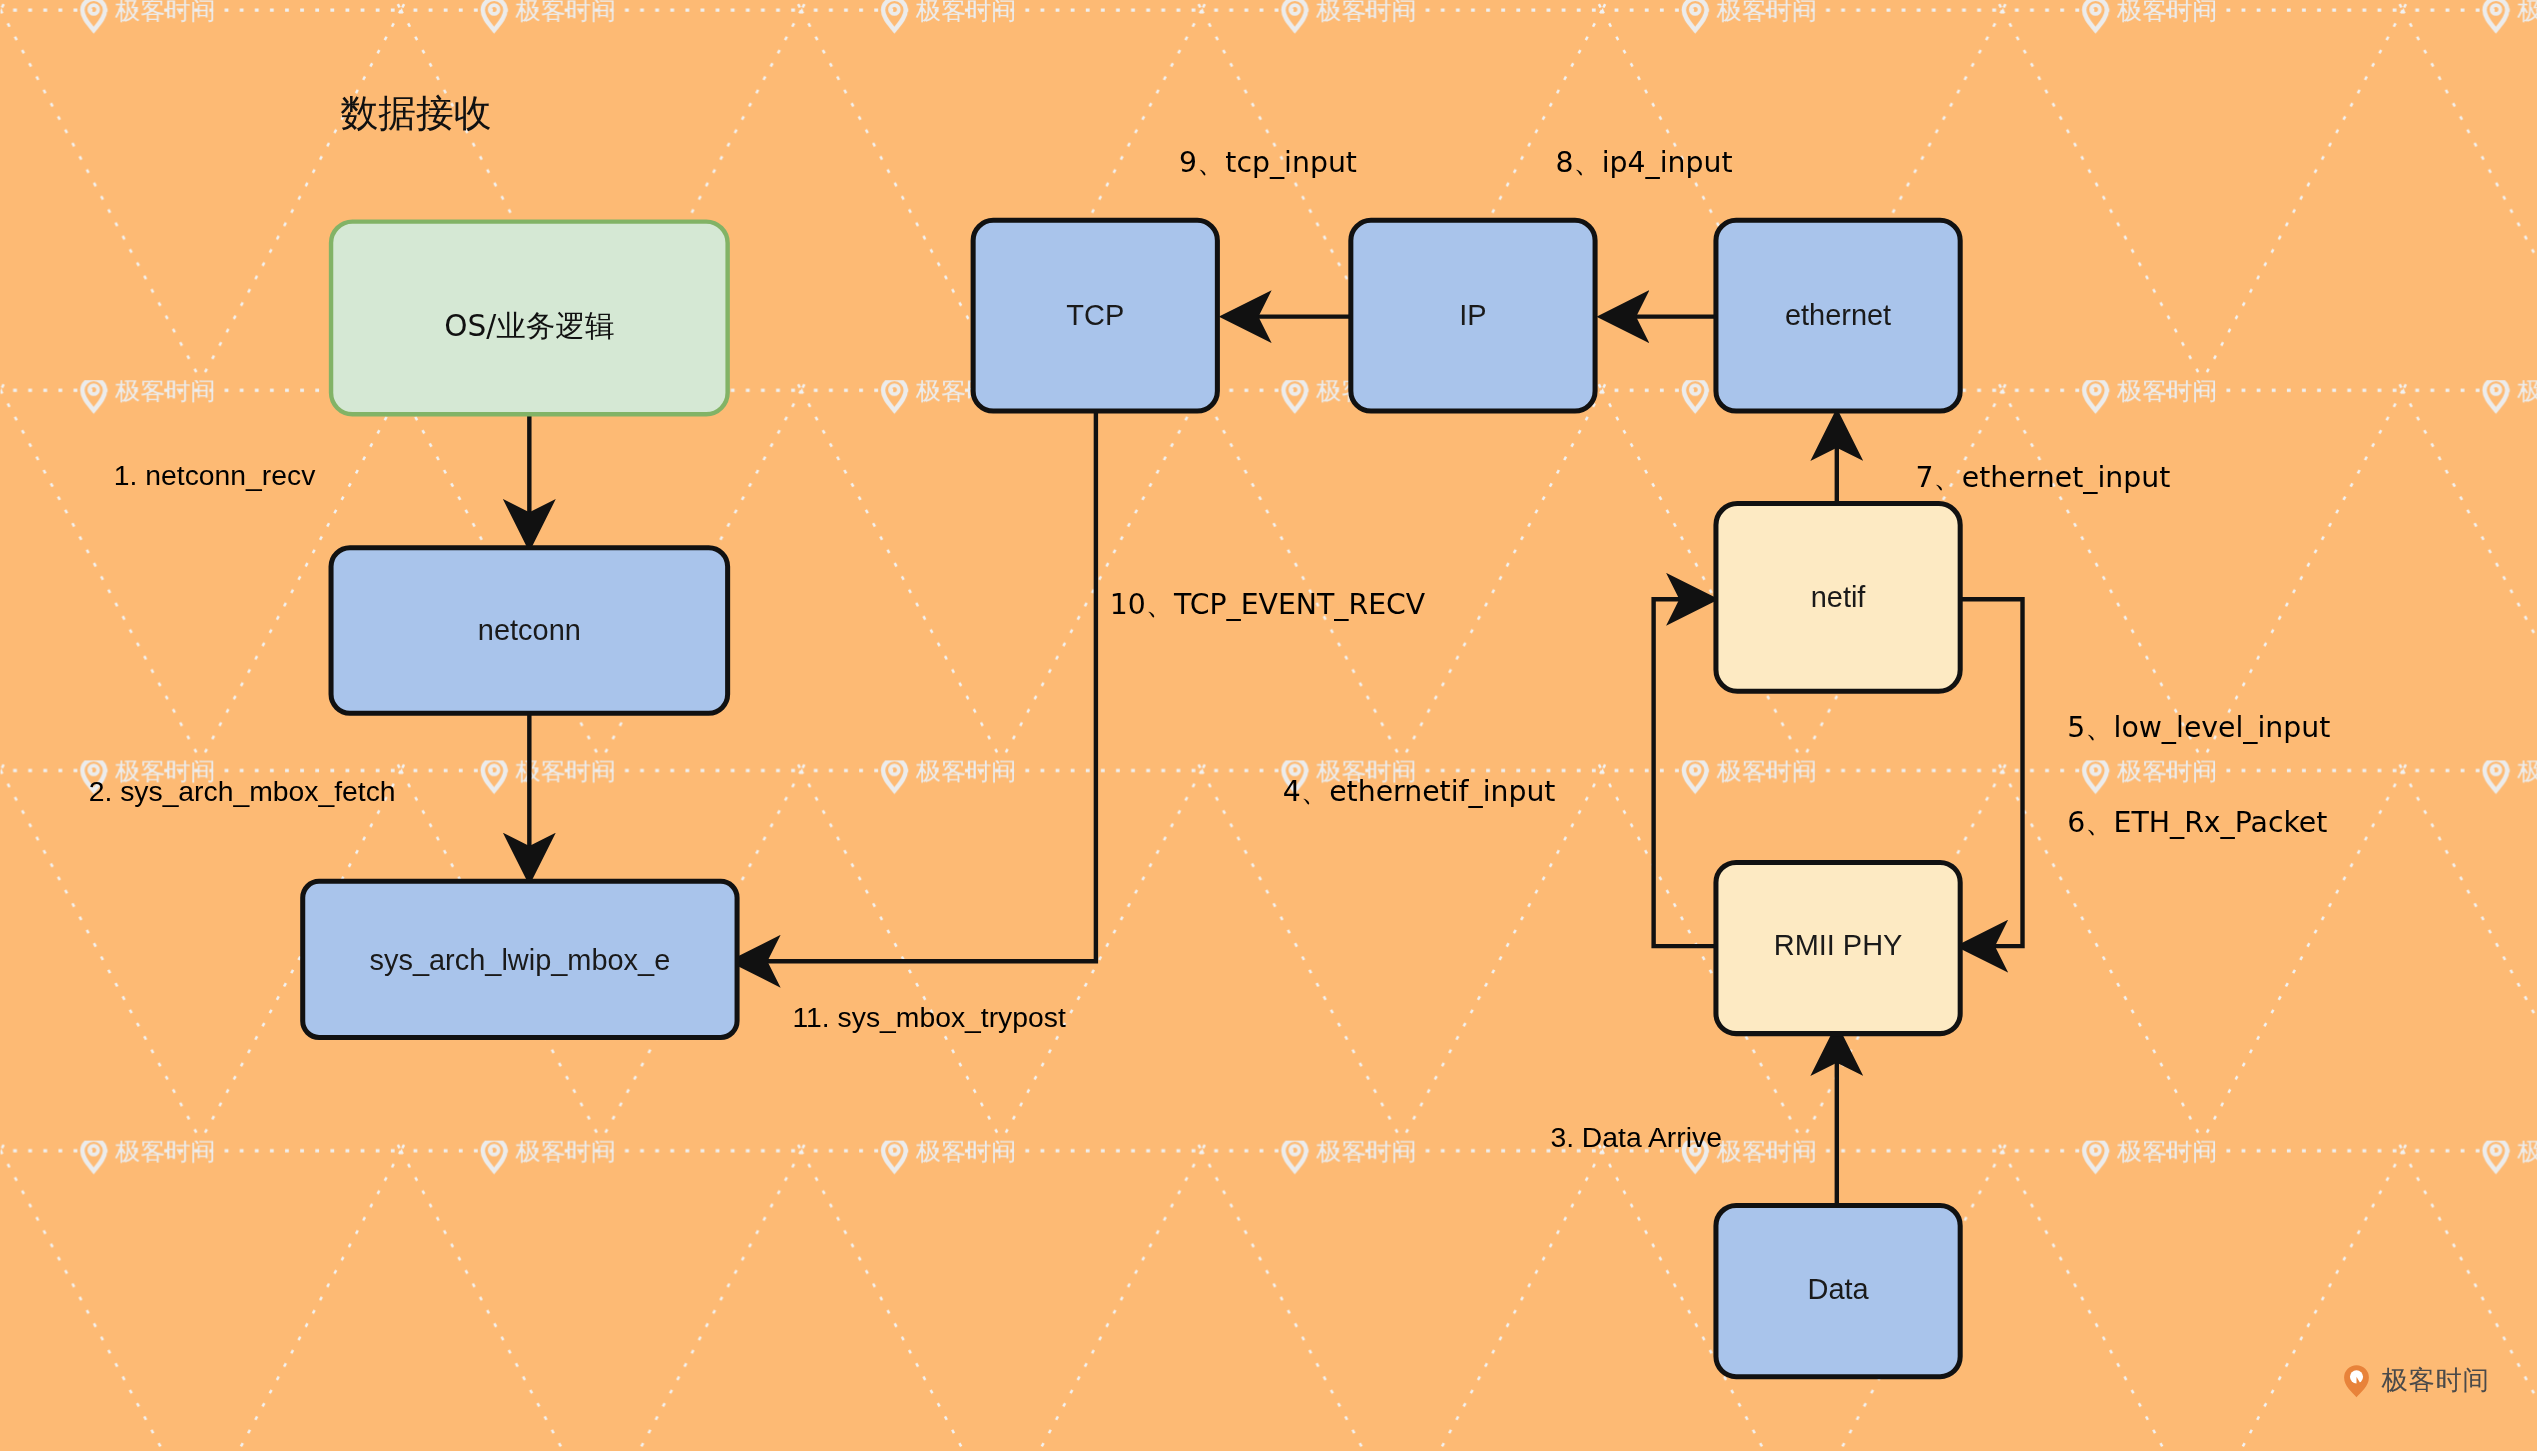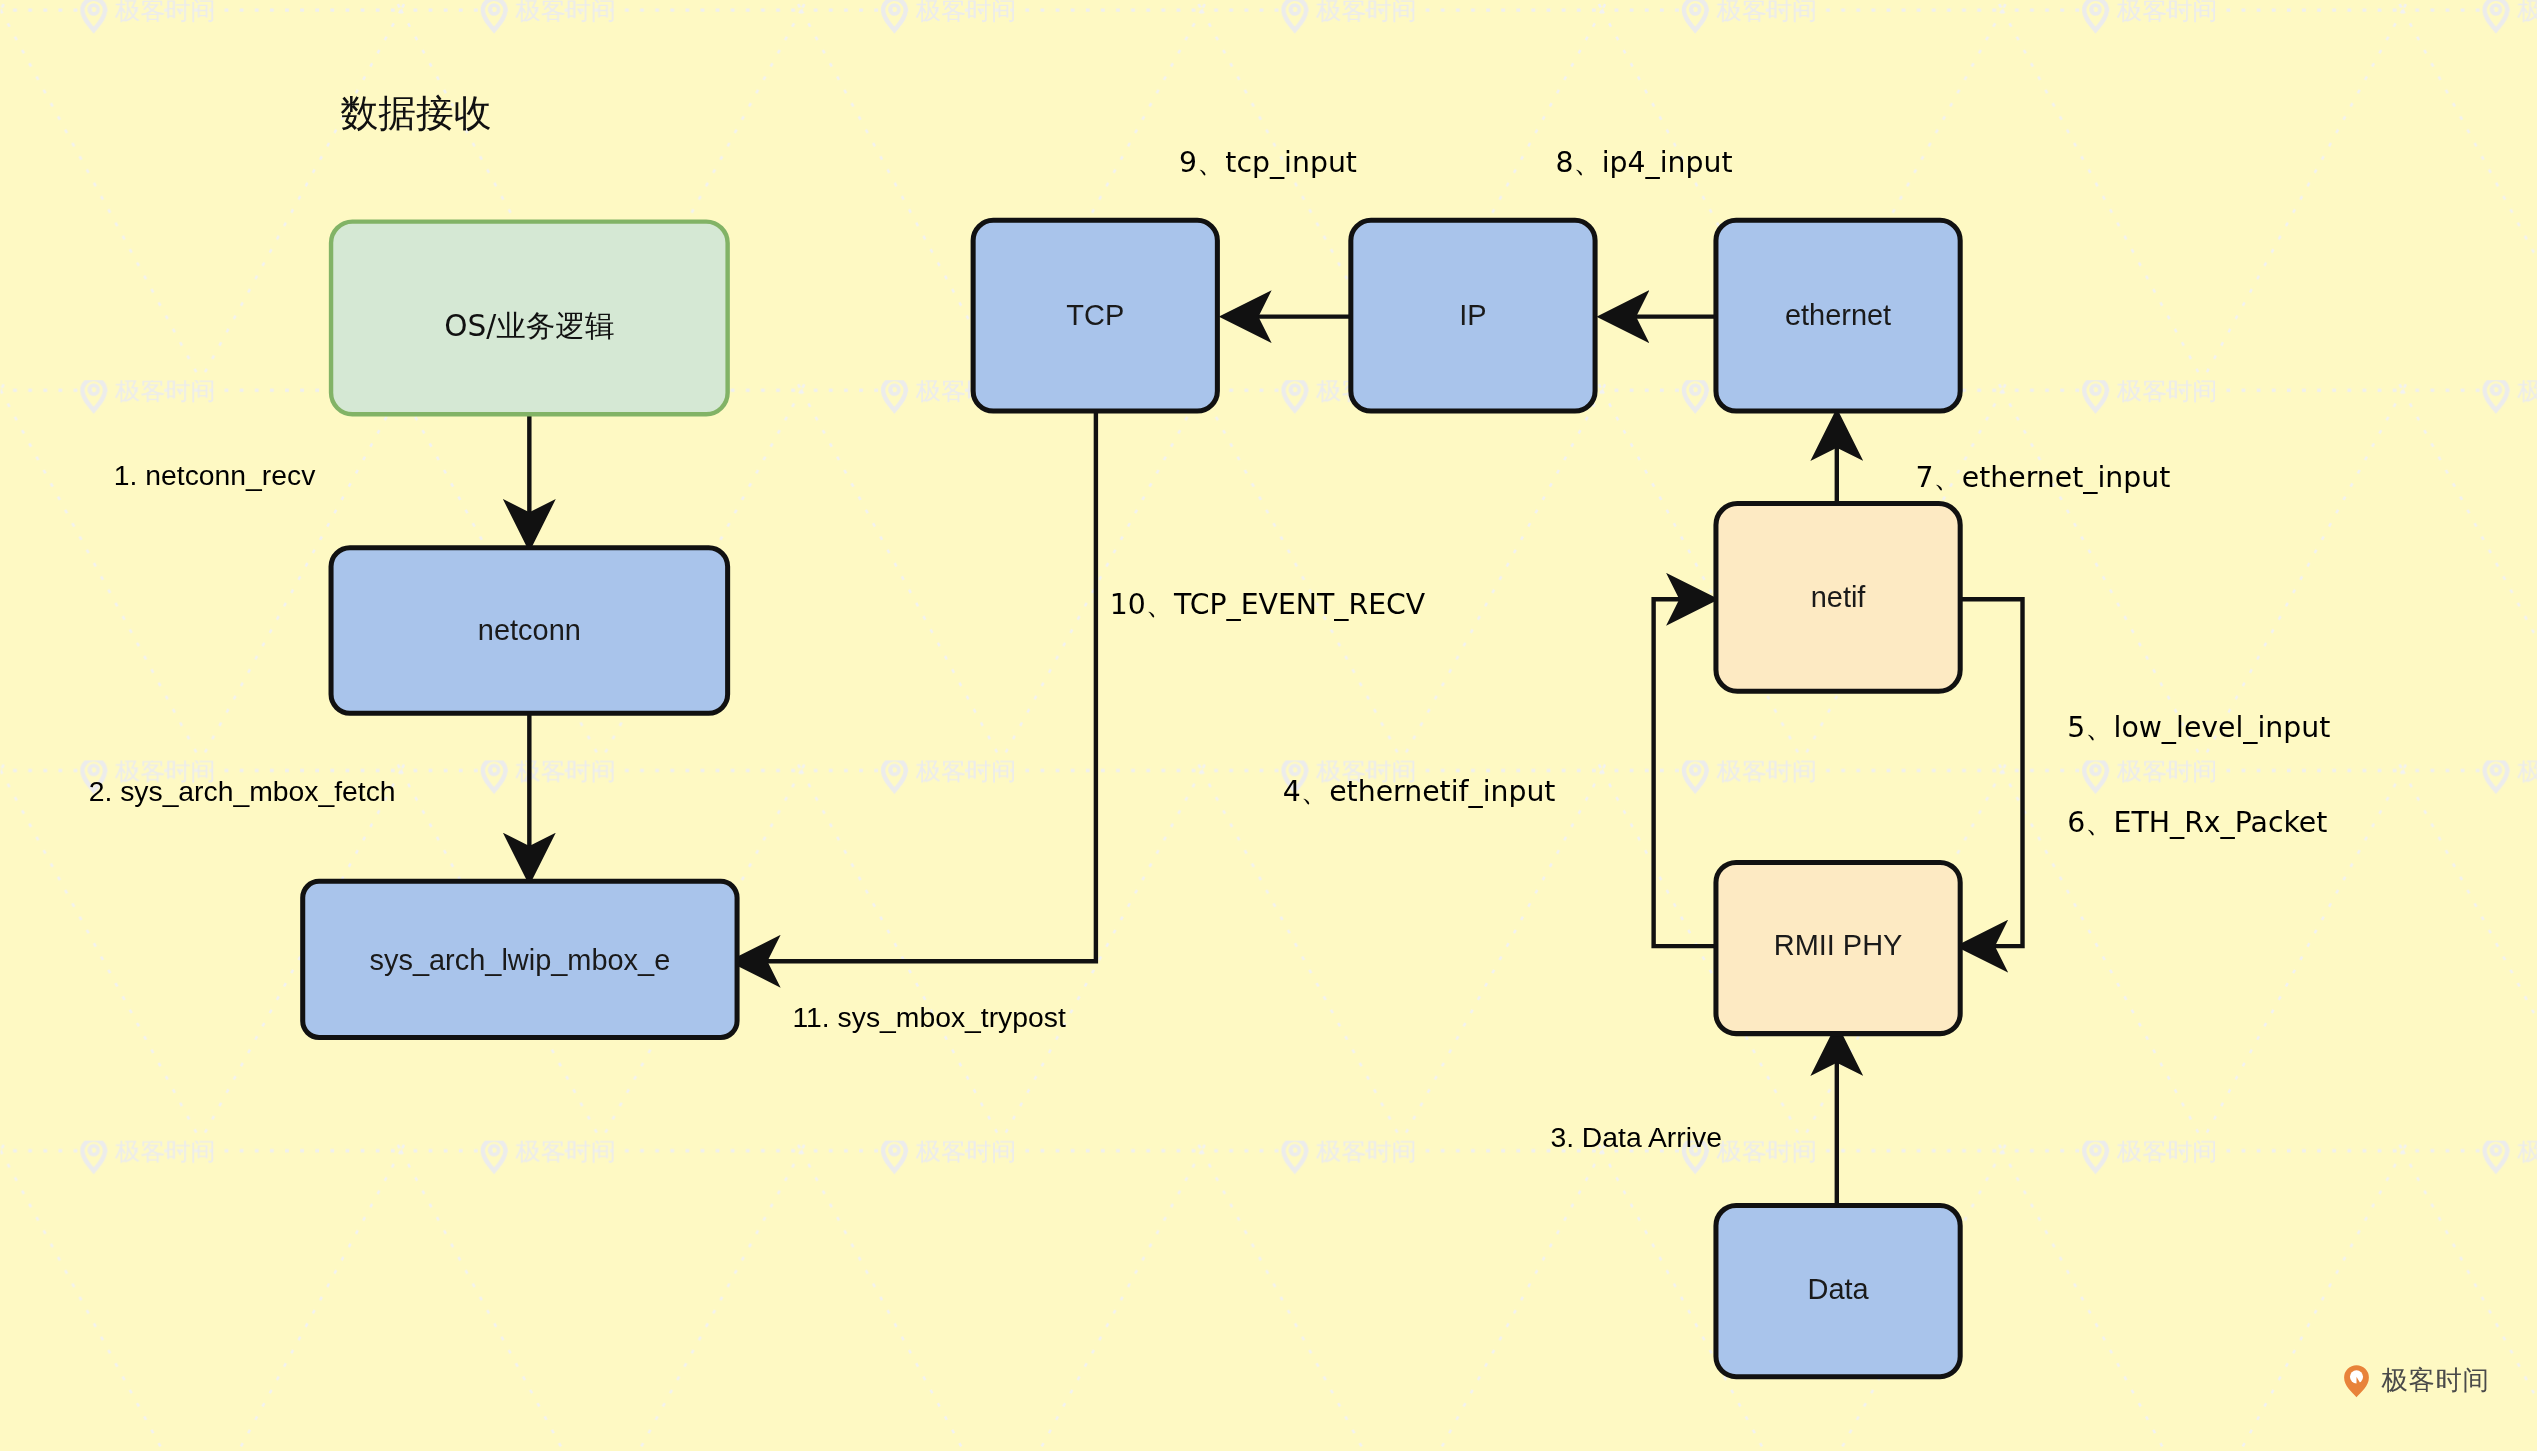--- a/index.html
+++ b/index.html
@@ -1,18 +1,18 @@
 <!DOCTYPE html>
 <html style="font-size:10px"><head>
 <meta charset="utf-8">
 <style>
   html,body{margin:0;padding:0;background:#ffffff;}
   body{width:2538px;height:1451px;overflow:hidden;
        font-family:"Liberation Sans","DejaVu Sans",sans-serif;}
-  #stage{position:relative;width:2538px;height:1451px;background:#fef9c3;}
+  #stage{position:relative;width:2538px;height:1451px;background:#fdba74;}
   #wm,#diagram{position:absolute;inset:0;width:2538px;height:1451px;}
   #wm{z-index:0;}
   #diagram{z-index:2;}
   .nodeLabel{font-size:46px;fill:#1a1a1a;}
   .nodeLabelCJK{font-size:47px;fill:#111;}
   .edgeLabel{font-size:45px;fill:#000;}
   .titleLabel{font-size:60px;fill:#111;}
   #brand{position:absolute;left:2339px;top:1363px;z-index:5;
          display:flex;align-items:center;gap:7.6px;}
   #brand .btxt{font-size:26.4px;color:#4a4a4a;letter-spacing:0.6px;

